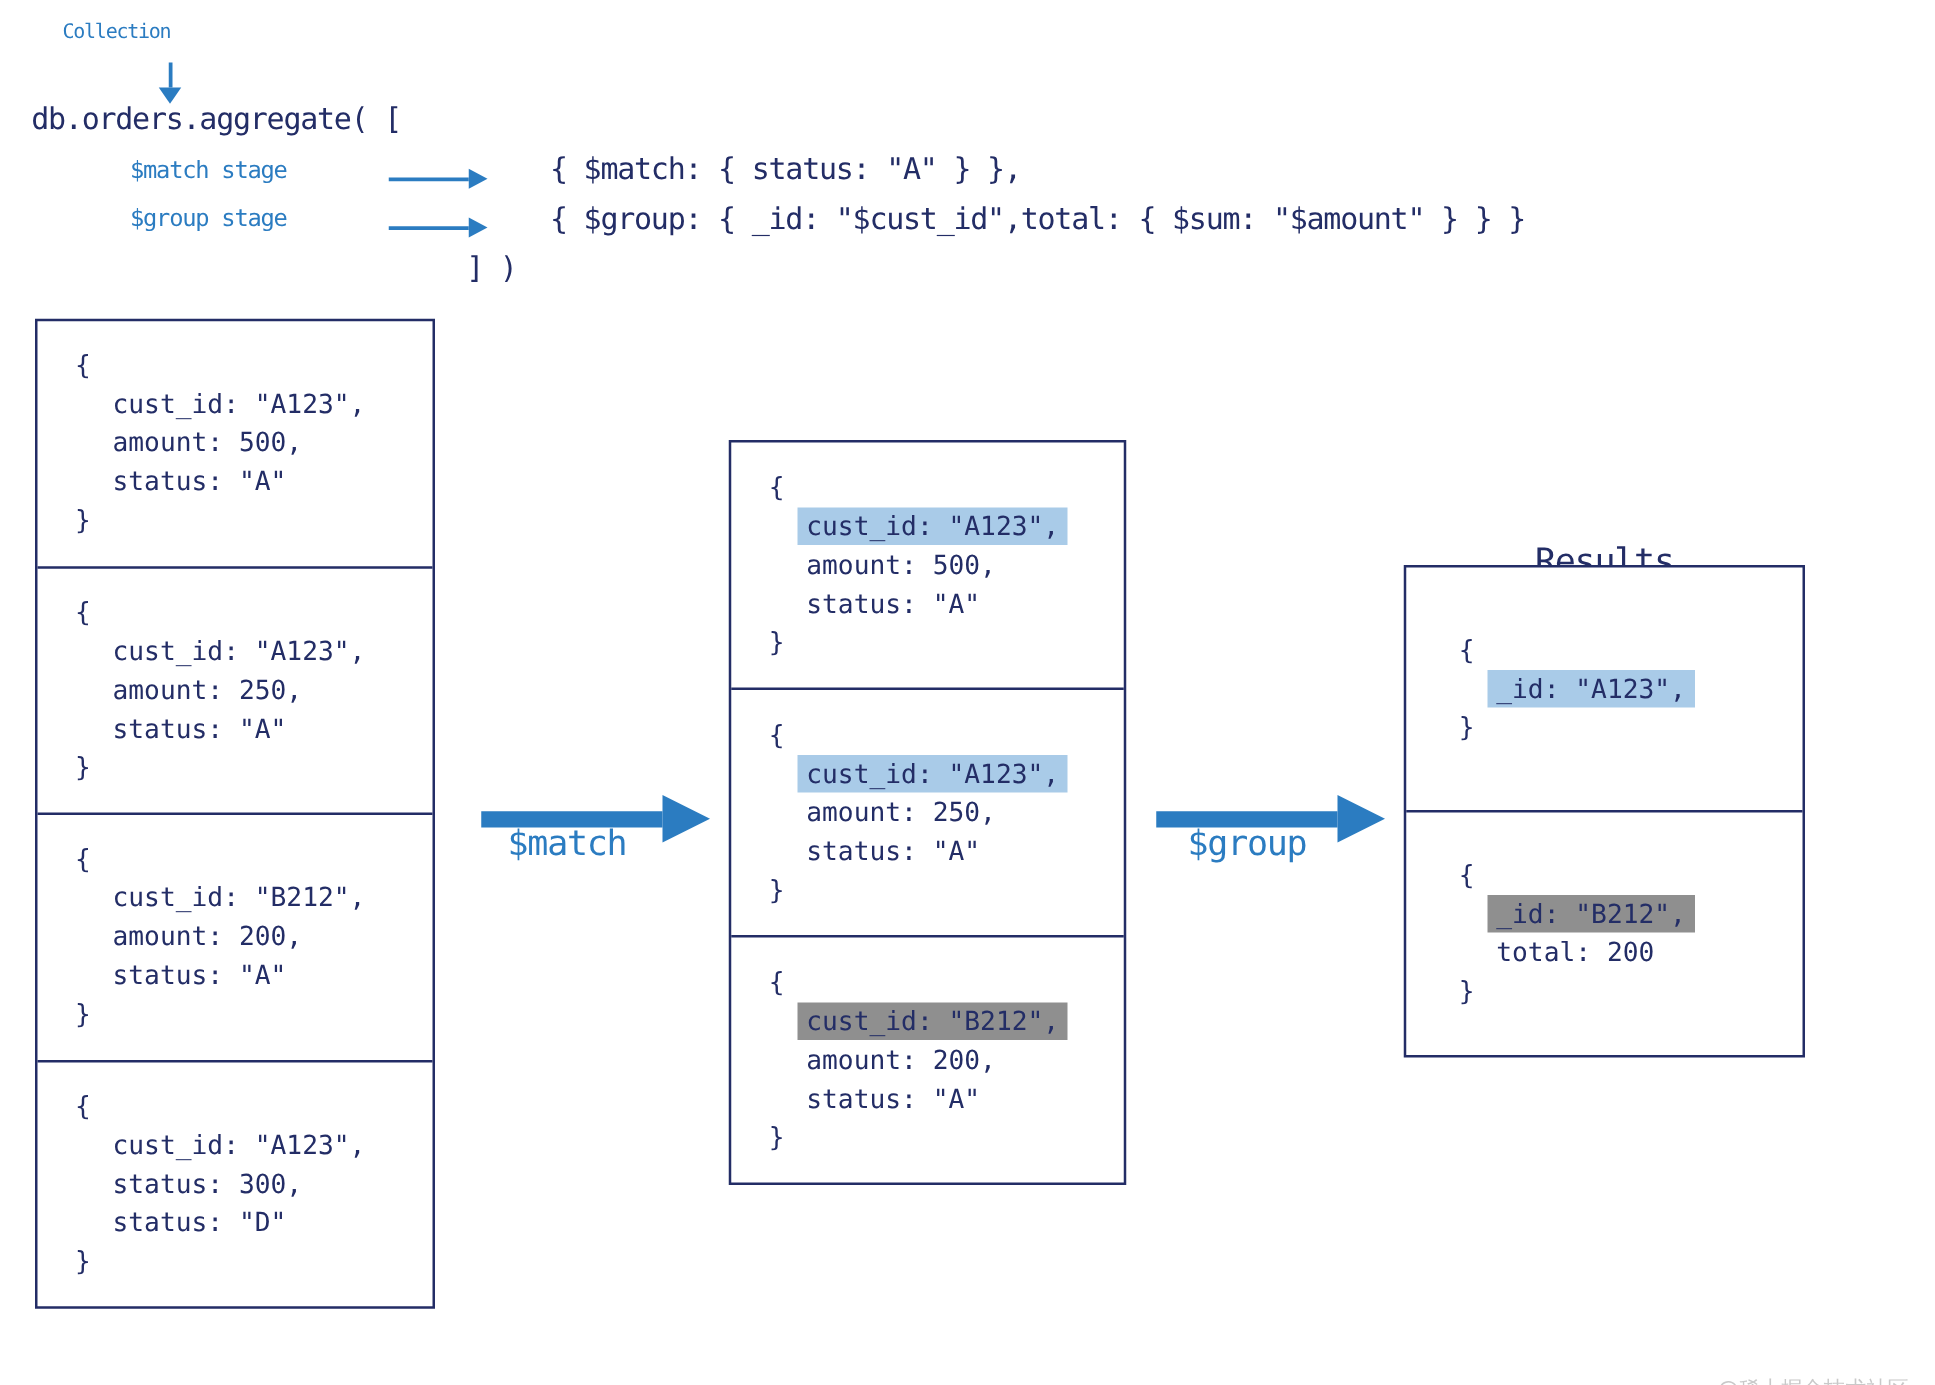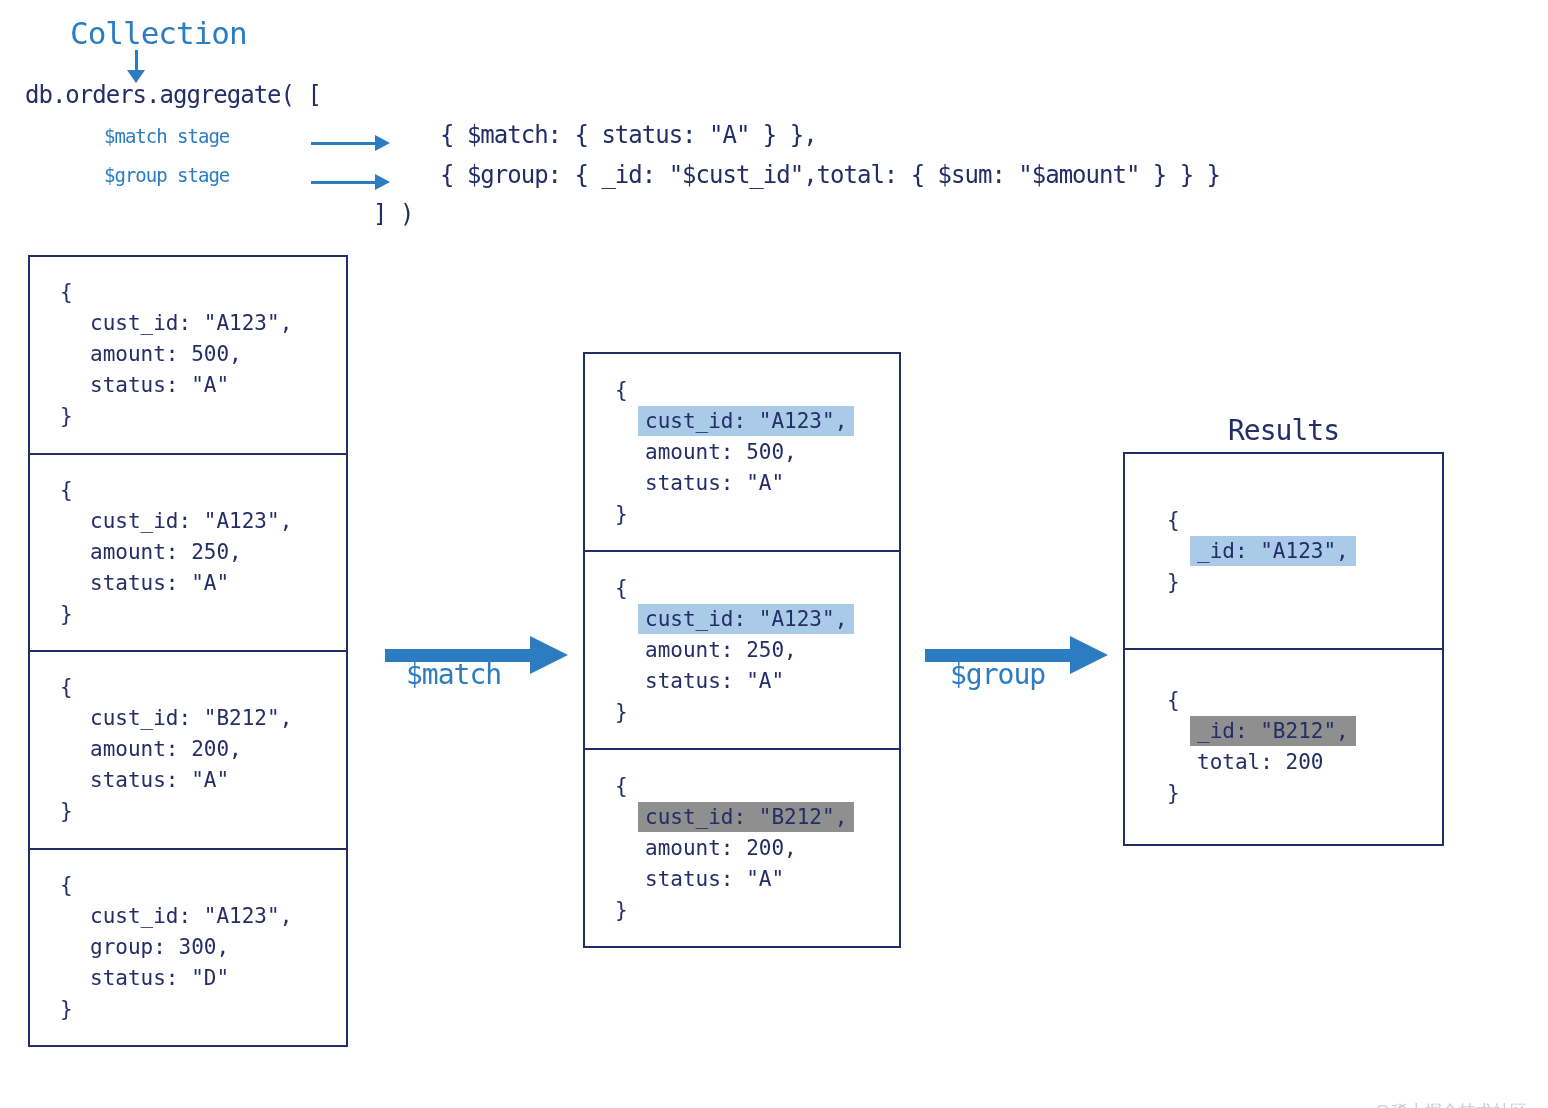--- a/index.html
+++ b/index.html
@@ -65,21 +65,21 @@
     font-family:"DejaVu Sans","Liberation Sans",sans-serif;
     white-space:pre;
     margin-top:20px;
   }
 </style>
 </head>
 <body>
 
 <div class="canvas">
 
-  <div class="abs label-blue" style="left:50px;top:16px;font-size:31px;margin-left:20px;">Collection</div>
+  <div class="abs label-blue" style="left:50px;top:16px;font-size:16px;">Collection</div>
   <div class="down-arrow" style="left:126px;top:50px;">
     <div class="vshaft"></div>
       <div class="vhead"></div>
   </div>
 
   <div class="abs code-lg" style="left:25px;top:82px;">db.orders.aggregate( [</div>
 
   <div class="abs label-blue" style="left:104px;top:126px;">$match stage</div>
   <div class="thin-arrow" style="left:311px;top:135px;">
     <div class="shaft"></div>
@@ -114,21 +114,21 @@
     <div class="cell">
       <div class="line">{</div>
       <div class="line field">cust_id: "B212",</div>
       <div class="line field">amount: 200,</div>
       <div class="line field">status: "A"</div>
       <div class="line">}</div>
     </div>
     <div class="cell">
       <div class="line">{</div>
       <div class="line field">cust_id: "A123",</div>
-      <div class="line field">group: 300,</div>
+      <div class="line field">status: 300,</div>
       <div class="line field">status: "D"</div>
       <div class="line">}</div>
     </div>
   </div>
 
   <div class="big-arrow" style="left:385px;top:636px;">
     <div class="shaft"></div>
       <div class="head"></div>
   </div>
   <div class="abs label-blue" style="left:406px;top:660px;font-size:28px;">$match</div>
@@ -156,21 +156,21 @@
       <div class="line">}</div>
     </div>
   </div>
 
   <div class="big-arrow" style="left:925px;top:636px;">
     <div class="shaft"></div>
       <div class="head"></div>
   </div>
   <div class="abs label-blue" style="left:950px;top:660px;font-size:28px;">$group</div>
 
-  <div class="abs box-label" style="left:1123px;top:414px;width:321px;">Results</div>
+  <div class="abs box-label" style="left:1123px;top:432px;width:321px;">Results</div>
   <div class="doc-box results-box" style="left:1123px;top:452px;width:321px;height:394px;">
     <div class="cell">
       <div class="line">{</div>
       <div class="line field"><span class="hl hl-blue">_id: "A123",</span></div>
       <div class="line">}</div>
     </div>
     <div class="cell">
       <div class="line">{</div>
       <div class="line field"><span class="hl hl-gray">_id: "B212",</span></div>
       <div class="line field">total: 200</div>

